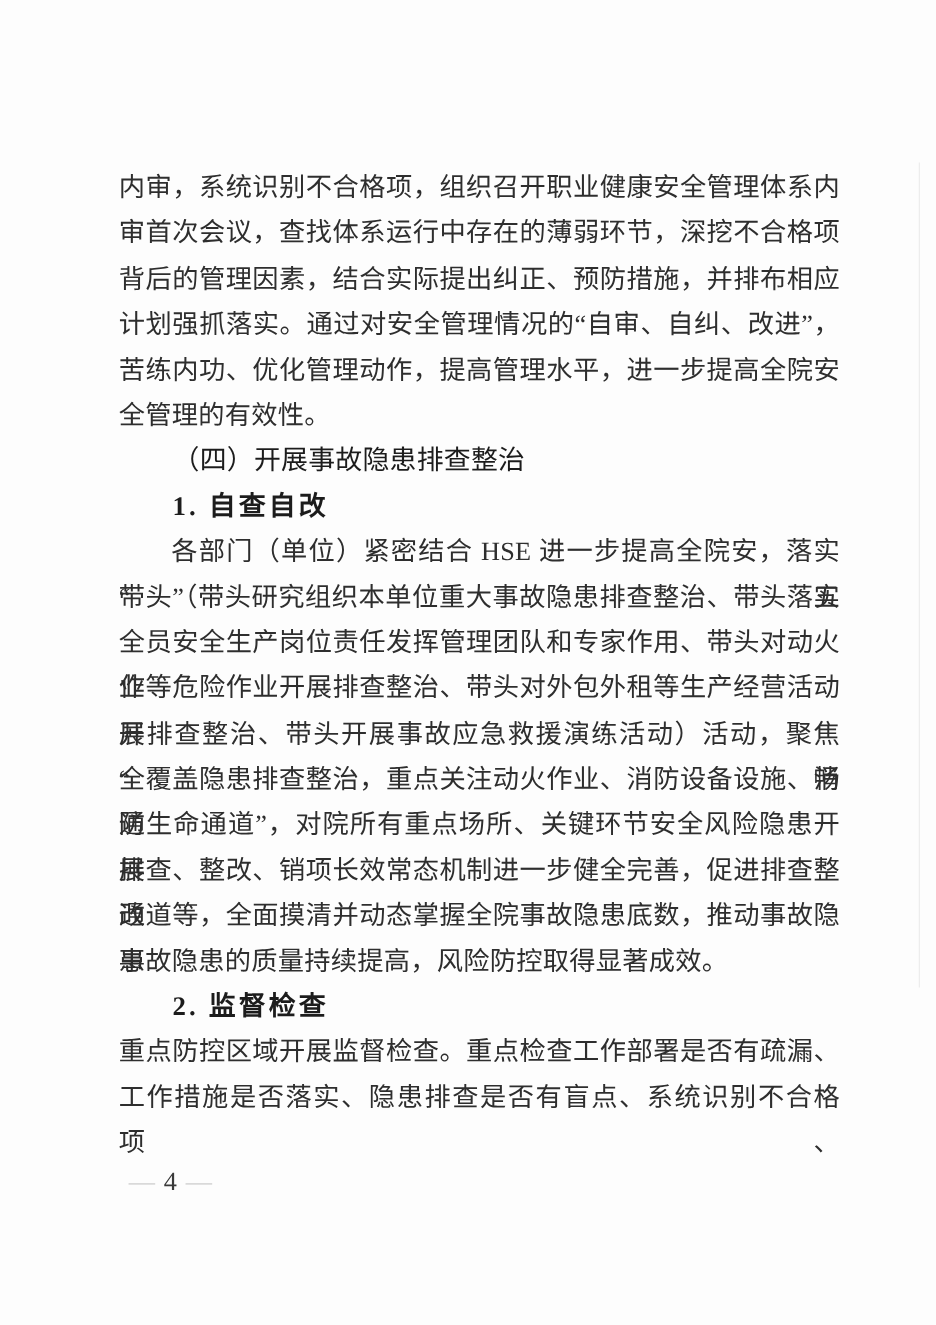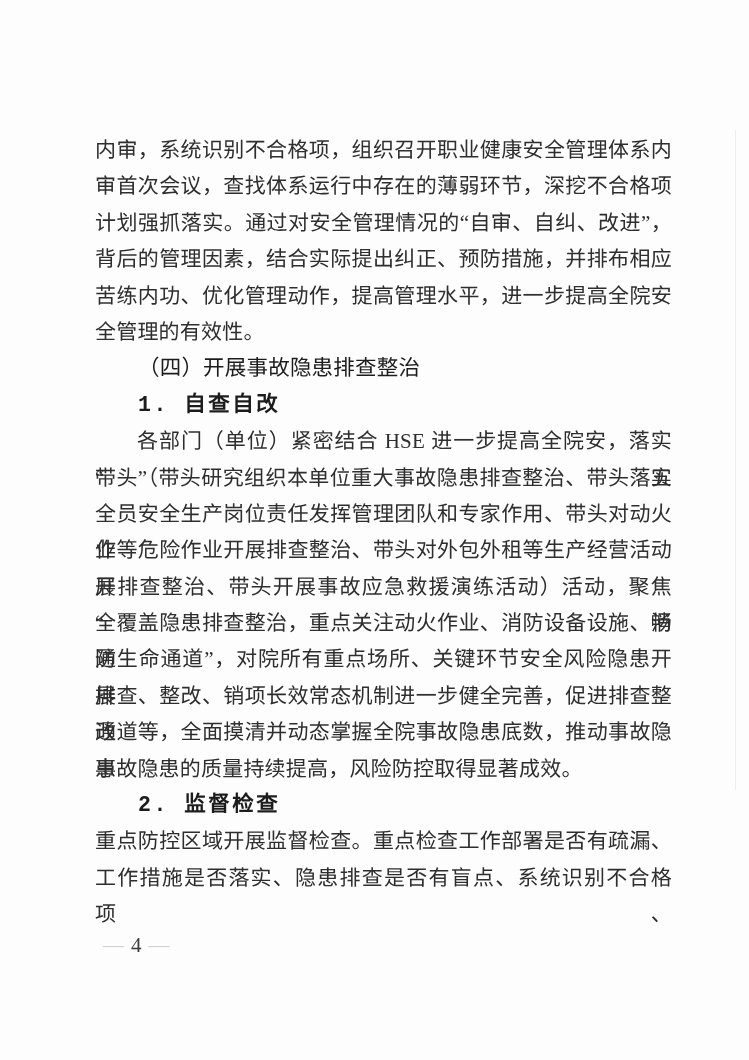--- a/index.html
+++ b/index.html
@@ -38,21 +38,21 @@
     text-indent: 2em;
   }
   .h-kaiti {
     font-size: 21.5px;
     color: var(--heading, #242424);
     text-align-last: left;
     white-space: nowrap;
   }
   .h-bold {
     font-weight: bold;
-    font-family: Liberation Mono, monospace;
+    font-family: Liberation Serif, serif;
     font-size: 21.5px;
     letter-spacing: 2.5px;
     color: var(--heading, #1c1c1c);
     text-align-last: left;
     white-space: nowrap;
   }
   .footer {
     position: absolute;
     left: 103px;
     top: 932px;
@@ -77,22 +77,22 @@
     background: #ededed;
   }
 </style>
 </head>
 <body>
 
 <div class="page" style="--bg: #fdfdfd; --text: #2e2e2e; --heading: #1c1c1c; --dash: #cfcfcf;">
   <div class="content" id="doc-content">
       <div class="line just">内审，系统识别不合格项，组织召开职业健康安全管理体系内</div>
       <div class="line just">审首次会议，查找体系运行中存在的薄弱环节，深挖不合格项</div>
+      <div class="line just">背后的管理因素，结合实际提出纠正、预防措施，并排布相应</div>
       <div class="line just">计划强抓落实。通过对安全管理情况的“自审、自纠、改进”，</div>
-      <div class="line just">背后的管理因素，结合实际提出纠正、预防措施，并排布相应</div>
       <div class="line just">苦练内功、优化管理动作，提高管理水平，进一步提高全院安</div>
       <div class="line">全管理的有效性。</div>
       <div class="line ind h-kaiti">（四）开展事故隐患排查整治</div>
       <div class="line ind h-bold">1. 自查自改</div>
       <div class="line just ind">各部门（单位）紧密结合 HSE 进一步提高全院安，落实“五</div>
       <div class="line just">带头”（带头研究组织本单位重大事故隐患排查整治、带头落实</div>
       <div class="line just">全员安全生产岗位责任发挥管理团队和专家作用、带头对动火作</div>
       <div class="line just">业等危险作业开展排查整治、带头对外包外租等生产经营活动开</div>
       <div class="line just">展排查整治、带头开展事故应急救援演练活动）活动，聚焦“畅</div>
       <div class="line just">全覆盖隐患排查整治，重点关注动火作业、消防设备设施、消防</div>

